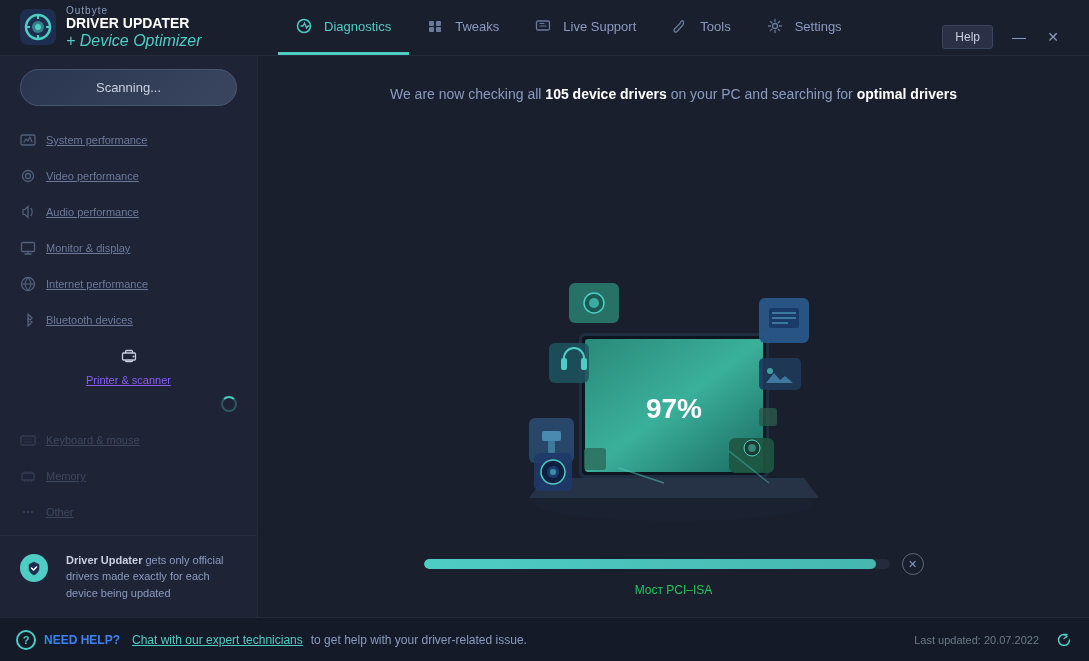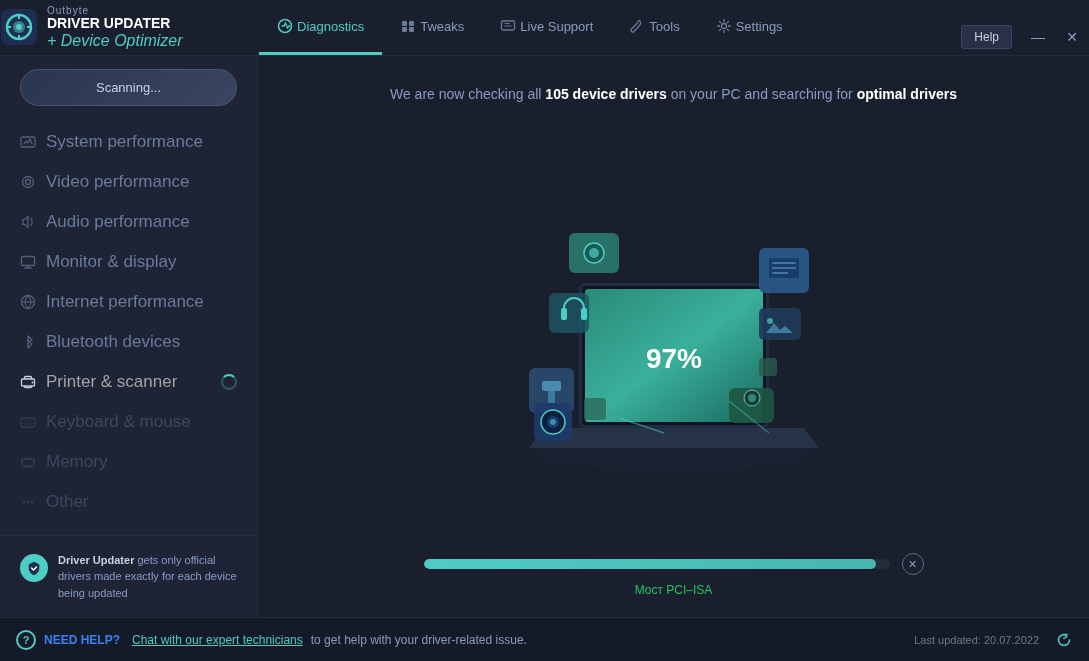--- a/index.html
+++ b/index.html
@@ -12,21 +12,21 @@
       overflow: hidden;
       user-select: none;
     }
 
     
     .title-bar {
       display: flex;
       align-items: center;
       background: #1a1f2e;
       height: 56px;
-      padding: 0 1px;
+      padding: 0 20px;
       border-bottom: 1px solid #252b3a;
     }
     .logo-area {
       display: flex;
       align-items: center;
       gap: 10px;
       width: 258px;
     }
     .logo-icon {
       width: 36px;
@@ -55,21 +55,21 @@
 
     .nav-tabs {
       display: flex;
       align-items: stretch;
       flex: 1;
       height: 100%;
     }
     .nav-tab {
       display: flex;
       align-items: center;
-      gap: 4px;
+      gap: 12px;
       padding: 0 18px;
       font-size: 13px;
       color: #8a9bc0;
       cursor: pointer;
       border-bottom: 3px solid transparent;
       transition: color 0.2s;
       height: 100%;
     }
     .nav-tab.active {
       color: #4ecdc4;
@@ -136,26 +136,27 @@
       font-size: 13px;
       cursor: pointer;
       text-align: center;
     }
 
     .sidebar-item {
       display: flex;
       align-items: center;
       gap: 10px;
       padding: 10px 20px;
-      font-size: 17px;
+      font-size: 11px;
       color: #6a7a9a;
       cursor: pointer;
       position: relative;
-    }
-    .sidebar-item.scanning { color: #a3a3a3; }
+      text-decoration: underline;
+    }
+    .sidebar-item.scanning { color: #8b5cf6; flex-direction: column; }
     .sidebar-item svg {
       width: 16px;
       height: 16px;
       flex-shrink: 0;
       opacity: 0.7;
     }
     .sidebar-item.active svg, .sidebar-item.scanning svg { opacity: 1; }
 
     .spinner {
       width: 16px;
@@ -167,21 +168,21 @@
       margin-left: auto;
     }
     @keyframes spin { to { transform: rotate(360deg); } }
 
     .sidebar-bottom {
       margin-top: auto;
       padding: 16px 20px;
       border-top: 1px solid #252b3a;
       display: flex;
       align-items: flex-start;
-      gap: 10px;
+      gap: 18px;
       justify-content: center;
     }
     .shield-icon-wrap {
       width: 28px;
       height: 28px;
       flex-shrink: 0;
       background: #4ecdc4;
       border-radius: 50%;
       display: flex;
       align-items: center;
@@ -210,21 +211,21 @@
       font-size: 14px;
       color: #8a9bc0;
       margin-bottom: 20px;
       text-align: center;
     }
     .scan-description strong { color: #ffffff; }
 
     .illustration-area {
       flex: 1;
       display: flex;
-      align-items: center;
+      align-items: flex-end;
       justify-content: center;
       width: 100%;
     }
 
     
     .laptop-svg {
       width: 420px;
       height: 320px;
     }
 

